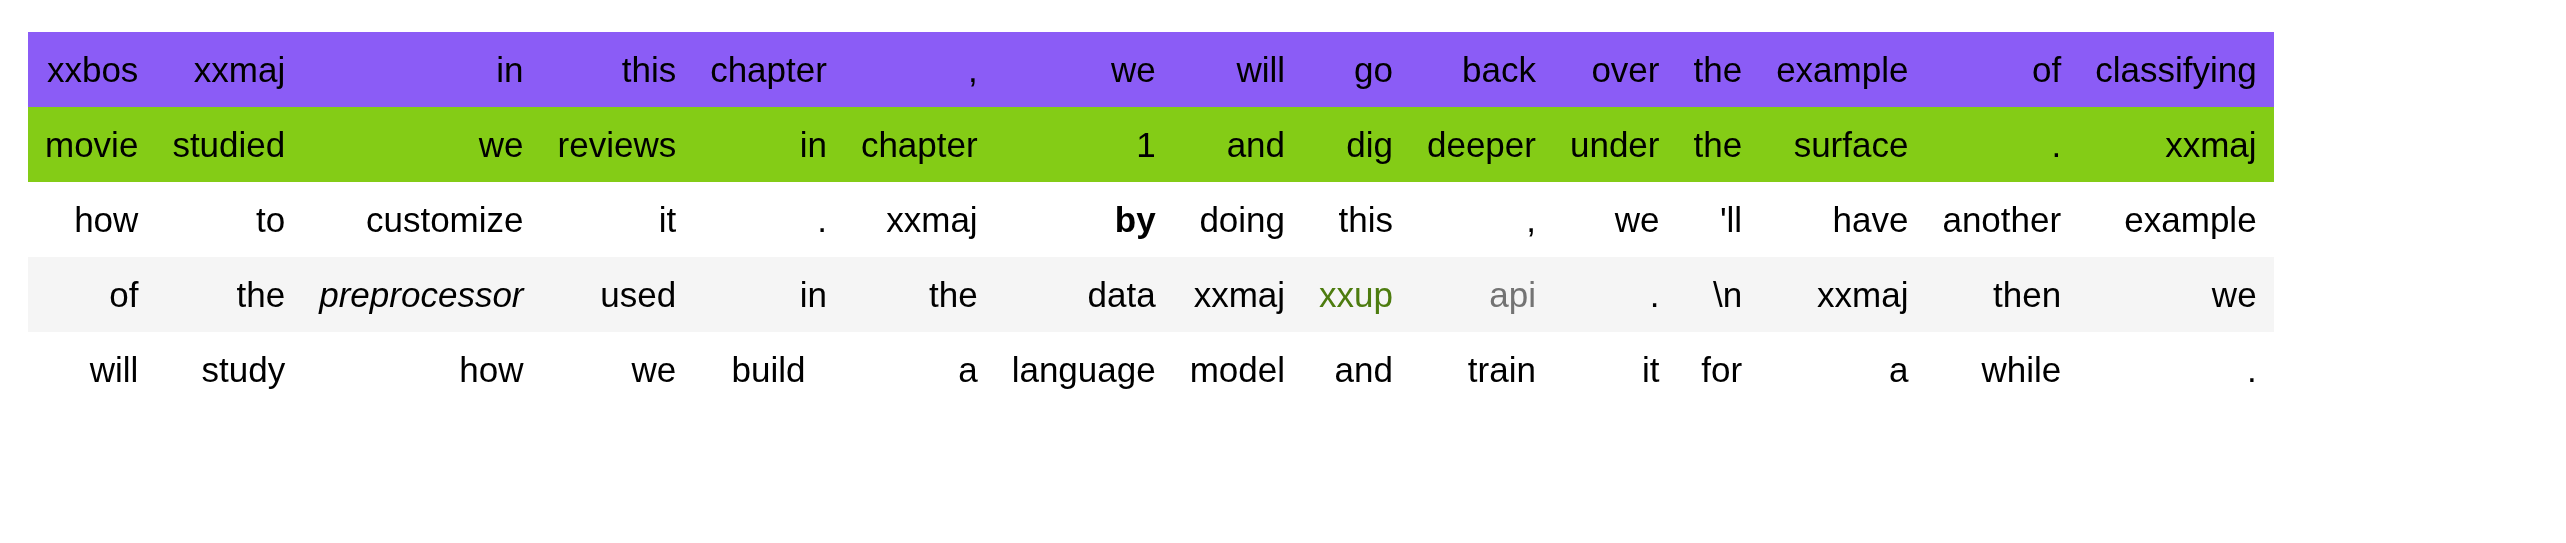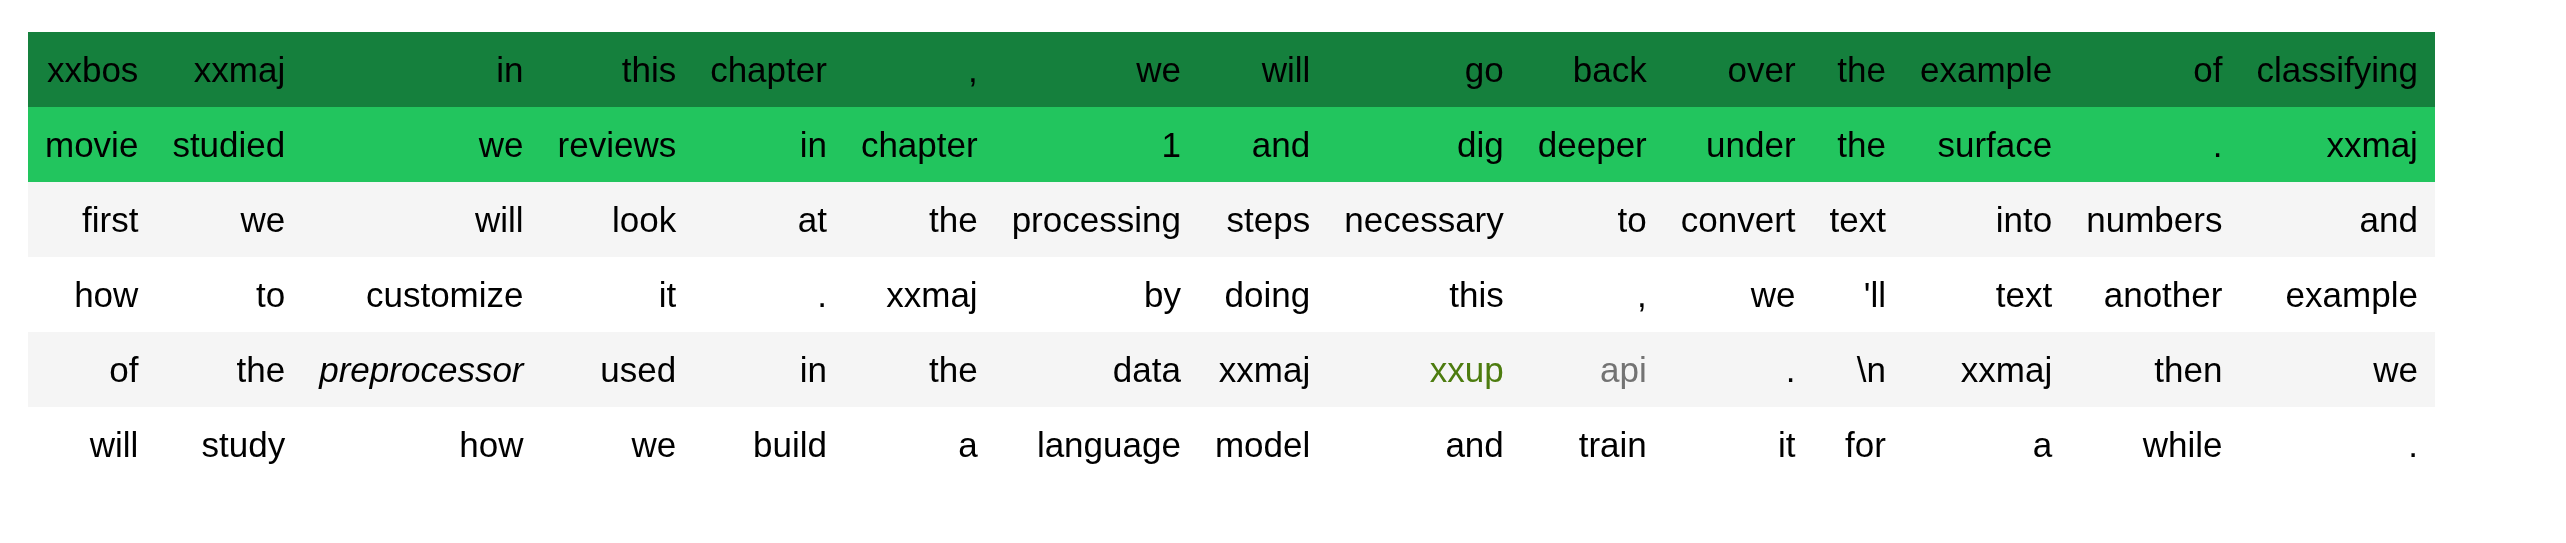--- a/index.html
+++ b/index.html
@@ -33,85 +33,68 @@
     vertical-align: middle;
     white-space: nowrap;
   }
 </style>
 </head>
 <body>
 
 <div class="df-wrap">
   <table class="dataframe">
     <tbody>
-        <tr style="background: #15803d;">
+        <tr style="background: #8b5cf6;">
           <td style="color: rgb(0, 0, 0);">xxbos</td>
           <td style="color: rgb(0, 0, 0);">xxmaj</td>
           <td style="color: rgb(0, 0, 0);">in</td>
           <td style="color: rgb(0, 0, 0);">this</td>
           <td style="color: rgb(0, 0, 0);">chapter</td>
           <td style="color: rgb(0, 0, 0);">,</td>
           <td style="color: rgb(0, 0, 0);">we</td>
           <td style="color: rgb(0, 0, 0);">will</td>
           <td style="color: rgb(0, 0, 0);">go</td>
           <td style="color: rgb(0, 0, 0);">back</td>
           <td style="color: rgb(0, 0, 0);">over</td>
           <td style="color: rgb(0, 0, 0);">the</td>
           <td style="color: rgb(0, 0, 0);">example</td>
           <td style="color: rgb(0, 0, 0);">of</td>
           <td style="color: rgb(0, 0, 0);">classifying</td>
         </tr>
-        <tr style="background: #22c55e;">
+        <tr style="background: #84cc16;">
           <td style="color: rgb(0, 0, 0);">movie</td>
           <td style="color: rgb(0, 0, 0);">studied</td>
           <td style="color: rgb(0, 0, 0);">we</td>
           <td style="color: rgb(0, 0, 0);">reviews</td>
           <td style="color: rgb(0, 0, 0);">in</td>
           <td style="color: rgb(0, 0, 0);">chapter</td>
           <td style="color: rgb(0, 0, 0);">1</td>
           <td style="color: rgb(0, 0, 0);">and</td>
           <td style="color: rgb(0, 0, 0);">dig</td>
           <td style="color: rgb(0, 0, 0);">deeper</td>
           <td style="color: rgb(0, 0, 0);">under</td>
           <td style="color: rgb(0, 0, 0);">the</td>
           <td style="color: rgb(0, 0, 0);">surface</td>
           <td style="color: rgb(0, 0, 0);">.</td>
           <td style="color: rgb(0, 0, 0);">xxmaj</td>
         </tr>
-        <tr style="background: rgb(245, 245, 245);">
-          <td style="color: rgb(0, 0, 0);">first</td>
-          <td style="color: rgb(0, 0, 0);">we</td>
-          <td style="color: rgb(0, 0, 0);">will</td>
-          <td style="color: rgb(0, 0, 0);">look</td>
-          <td style="color: rgb(0, 0, 0);">at</td>
-          <td style="color: rgb(0, 0, 0);">the</td>
-          <td style="color: rgb(0, 0, 0);">processing</td>
-          <td style="color: rgb(0, 0, 0);">steps</td>
-          <td style="color: rgb(0, 0, 0);">necessary</td>
-          <td style="color: rgb(0, 0, 0);">to</td>
-          <td style="color: rgb(0, 0, 0);">convert</td>
-          <td style="color: rgb(0, 0, 0);">text</td>
-          <td style="color: rgb(0, 0, 0);">into</td>
-          <td style="color: rgb(0, 0, 0);">numbers</td>
-          <td style="color: rgb(0, 0, 0);">and</td>
-        </tr>
         <tr style="background: rgb(255, 255, 255);">
           <td style="color: rgb(0, 0, 0);">how</td>
           <td style="color: rgb(0, 0, 0);">to</td>
           <td style="color: rgb(0, 0, 0);">customize</td>
           <td style="color: rgb(0, 0, 0);">it</td>
           <td style="color: rgb(0, 0, 0);">.</td>
           <td style="color: rgb(0, 0, 0);">xxmaj</td>
-          <td style="color: rgb(0, 0, 0);">by</td>
+          <td style="color: rgb(0, 0, 0); font-weight: bold;">by</td>
           <td style="color: rgb(0, 0, 0);">doing</td>
           <td style="color: rgb(0, 0, 0);">this</td>
           <td style="color: rgb(0, 0, 0);">,</td>
           <td style="color: rgb(0, 0, 0);">we</td>
           <td style="color: rgb(0, 0, 0);">'ll</td>
-          <td style="color: rgb(0, 0, 0);">text</td>
+          <td style="color: rgb(0, 0, 0);">have</td>
           <td style="color: rgb(0, 0, 0);">another</td>
           <td style="color: rgb(0, 0, 0);">example</td>
         </tr>
         <tr style="background: rgb(245, 245, 245);">
           <td style="color: rgb(0, 0, 0);">of</td>
           <td style="color: rgb(0, 0, 0);">the</td>
           <td style="color: rgb(0, 0, 0); font-style: italic;">preprocessor</td>
           <td style="color: rgb(0, 0, 0); text-align: right;">used</td>
           <td style="color: rgb(0, 0, 0);">in</td>
           <td style="color: rgb(0, 0, 0);">the</td>
@@ -123,21 +106,21 @@
           <td style="color: rgb(0, 0, 0);">\n</td>
           <td style="color: rgb(0, 0, 0);">xxmaj</td>
           <td style="color: rgb(0, 0, 0);">then</td>
           <td style="color: rgb(0, 0, 0);">we</td>
         </tr>
         <tr style="background: rgb(255, 255, 255);">
           <td style="color: rgb(0, 0, 0);">will</td>
           <td style="color: rgb(0, 0, 0);">study</td>
           <td style="color: rgb(0, 0, 0);">how</td>
           <td style="color: rgb(0, 0, 0);">we</td>
-          <td style="color: rgb(0, 0, 0);">build</td>
+          <td style="color: rgb(0, 0, 0); text-align: center;">build</td>
           <td style="color: rgb(0, 0, 0);">a</td>
           <td style="color: rgb(0, 0, 0); text-align: right;">language</td>
           <td style="color: rgb(0, 0, 0);">model</td>
           <td style="color: rgb(0, 0, 0);">and</td>
           <td style="color: rgb(0, 0, 0);">train</td>
           <td style="color: rgb(0, 0, 0);">it</td>
           <td style="color: rgb(0, 0, 0);">for</td>
           <td style="color: rgb(0, 0, 0);">a</td>
           <td style="color: rgb(0, 0, 0);">while</td>
           <td style="color: rgb(0, 0, 0);">.</td>

